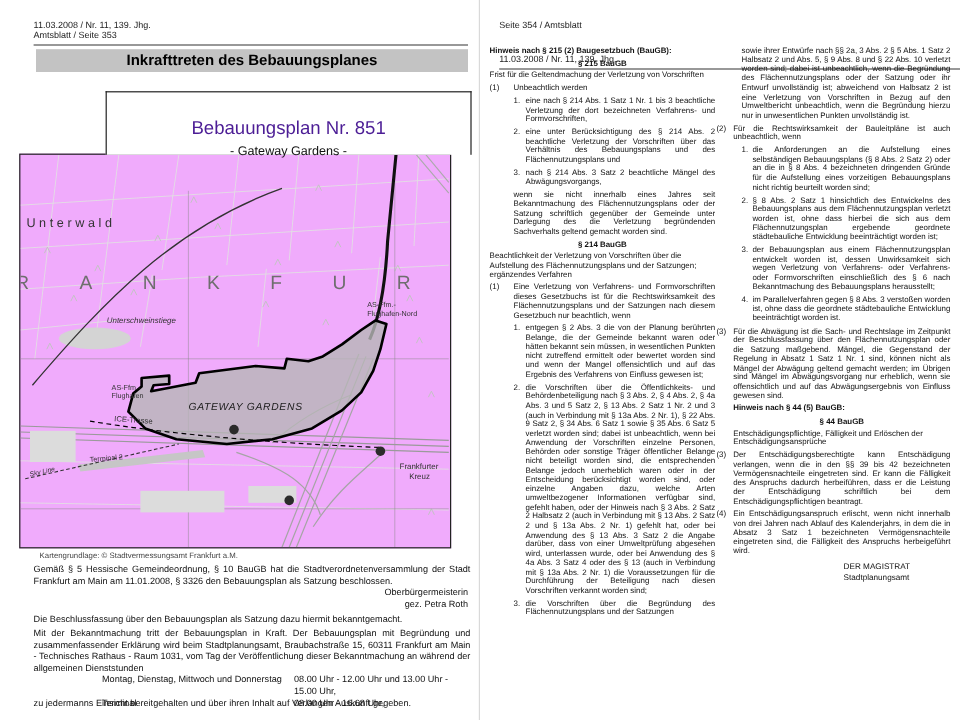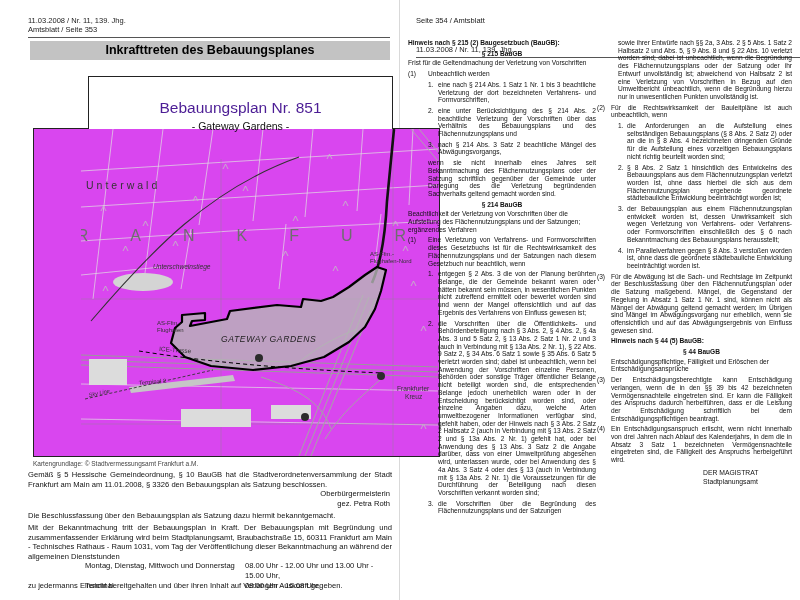--- a/index.html
+++ b/index.html
@@ -13,22 +13,22 @@
   #lp-hdr{left:28px;width:362px;}
   #rp-hdr{left:416px;width:384px;gap:20px;}
 
   
   .titlebar{position:absolute;left:30px;top:41px;width:360px;height:19px;background:#c3c3c3;
             text-align:center;line-height:19px;font-weight:bold;font-size:12.5px;color:#000;}
   .map-titlebox{position:absolute;left:88px;top:76px;width:303px;height:52px;background:#fff;
                 border:1.4px solid #222;border-bottom:none;text-align:center;z-index:2;}
   .map-title{font-size:15.5px;margin-top:22px;color:#4c1d95;}
   .map-subtitle{font-size:10.5px;margin-top:3px;color:#111;}
-  .map-outer{position:absolute;left:33px;top:128px;width:358px;height:327px;border:1.4px solid #222;
-             background:#d946ef;overflow:hidden;padding-left:47px;}
+  .map-outer{position:absolute;left:16px;top:128px;width:358px;height:327px;border:1.4px solid #222;
+             background:#f0abfc;overflow:hidden;}
   .map-caption{position:absolute;left:33px;top:460px;font-size:6.5px;color:#444;}
 
   .lp{position:absolute;left:28px;width:364px;font-size:7.6px;line-height:1.26;text-align:justify;margin:0;}
   #lp-resolution{top:470px;}
   .signature-l{position:absolute;left:28px;top:489px;width:362px;text-align:right;font-size:7.6px;line-height:1.3;}
   #lp-announce{top:511px;}
   #lp-effect{top:523px;}
   .hours{position:absolute;left:85px;top:561px;width:307px;font-size:7.6px;line-height:1.3;}
   .hrow{display:flex;}
   .hdays{width:160px;flex-shrink:0;}

